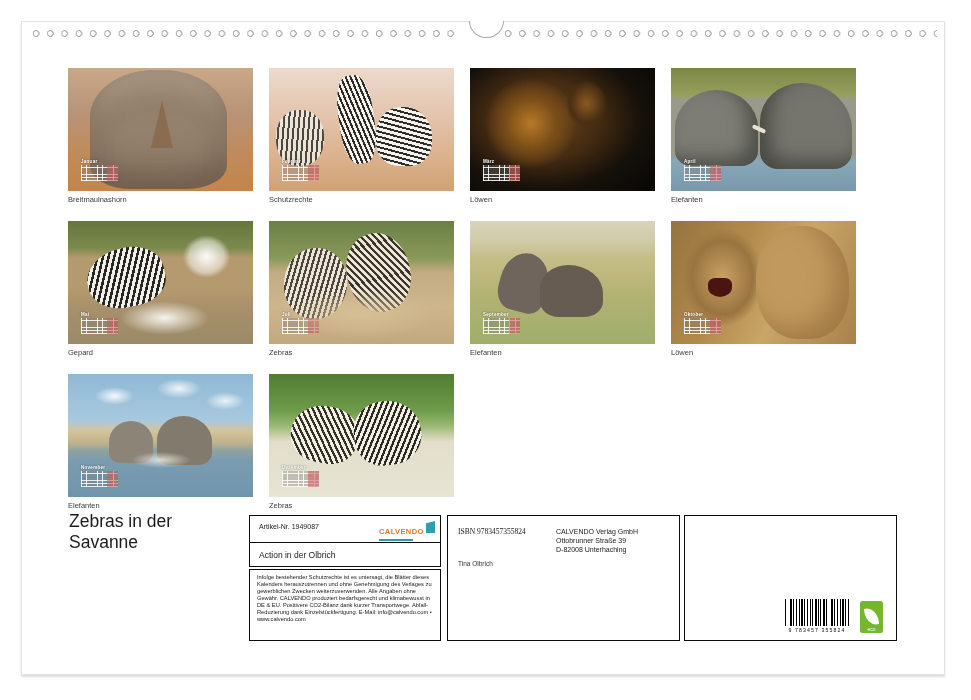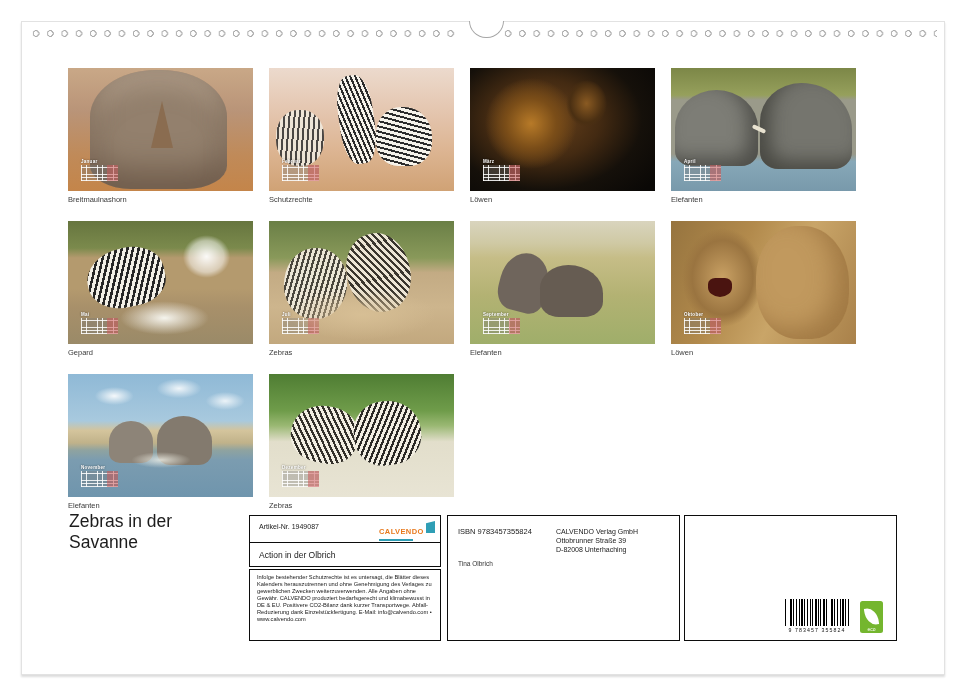--- a/index.html
+++ b/index.html
@@ -84,21 +84,21 @@
   .artikel-text{position:absolute;left:9px;top:7px;font-size:7px;color:#1a1a1a;}
   .cv-logo{position:absolute;right:5px;top:4px;width:56px;height:15px;}
   .cv-word{font-size:7.5px;font-weight:bold;letter-spacing:.4px;line-height:8px;}
   .cv-tag{display:block;width:34px;height:1.6px;margin-top:1px;}
   .cv-icon{position:absolute;right:0;top:1px;width:9px;height:12px;clip-path:polygon(0 18%,100% 0,100% 100%,0 100%);}
   .b-title{left:227px;top:520px;width:192px;height:25px;}
   .b-title-text{position:absolute;left:9px;top:7px;font-size:8.5px;color:#1a1a1a;}
   .b-legal{left:227px;top:547px;width:192px;height:72px;}
   .legal-text{position:absolute;left:7px;top:4px;width:176px;font-size:5.7px;line-height:1.24;color:#202020;}
   .b-mid{left:425px;top:493px;width:233px;height:126px;}
-  .isbn{position:absolute;left:10px;top:11px;font-size:7.5px;color:#1a1a1a;}
+  .isbn{position:absolute;left:10px;top:11px;font-size:7.5px;color:#1a1a1a;font-family:Liberation Serif, serif;}
   .publisher{position:absolute;left:108px;top:11px;font-size:7px;line-height:1.3;color:#1a1a1a;}
   .author{position:absolute;left:10px;top:44px;font-size:6.5px;color:#333;}
   .b-right{left:662px;top:493px;width:213px;height:126px;}
   .barcode{position:absolute;right:47px;bottom:7px;width:64px;height:34px;}
   .bars{width:64px;height:27px;background:repeating-linear-gradient(90deg,#000 0 1.2px,#fff 1.2px 2.6px,#000 2.6px 3.4px,#fff 3.4px 5.4px,#000 5.4px 7px,#fff 7px 8.2px);}
   .bc-digits{font-size:5.2px;letter-spacing:1.1px;text-align:center;color:#111;margin-top:1px;}
   .eco{position:absolute;right:13px;bottom:7px;width:23px;height:32px;border-radius:2.5px;display:flex;flex-direction:column;align-items:center;justify-content:flex-end;}
   .eco-leaf{width:13px;height:17px;background:#fff;border-radius:0 85% 0 85%;transform:rotate(-8deg);margin-bottom:1px;}
   .eco-text{font-size:5px;color:#fff;line-height:7px;}
 </style>

